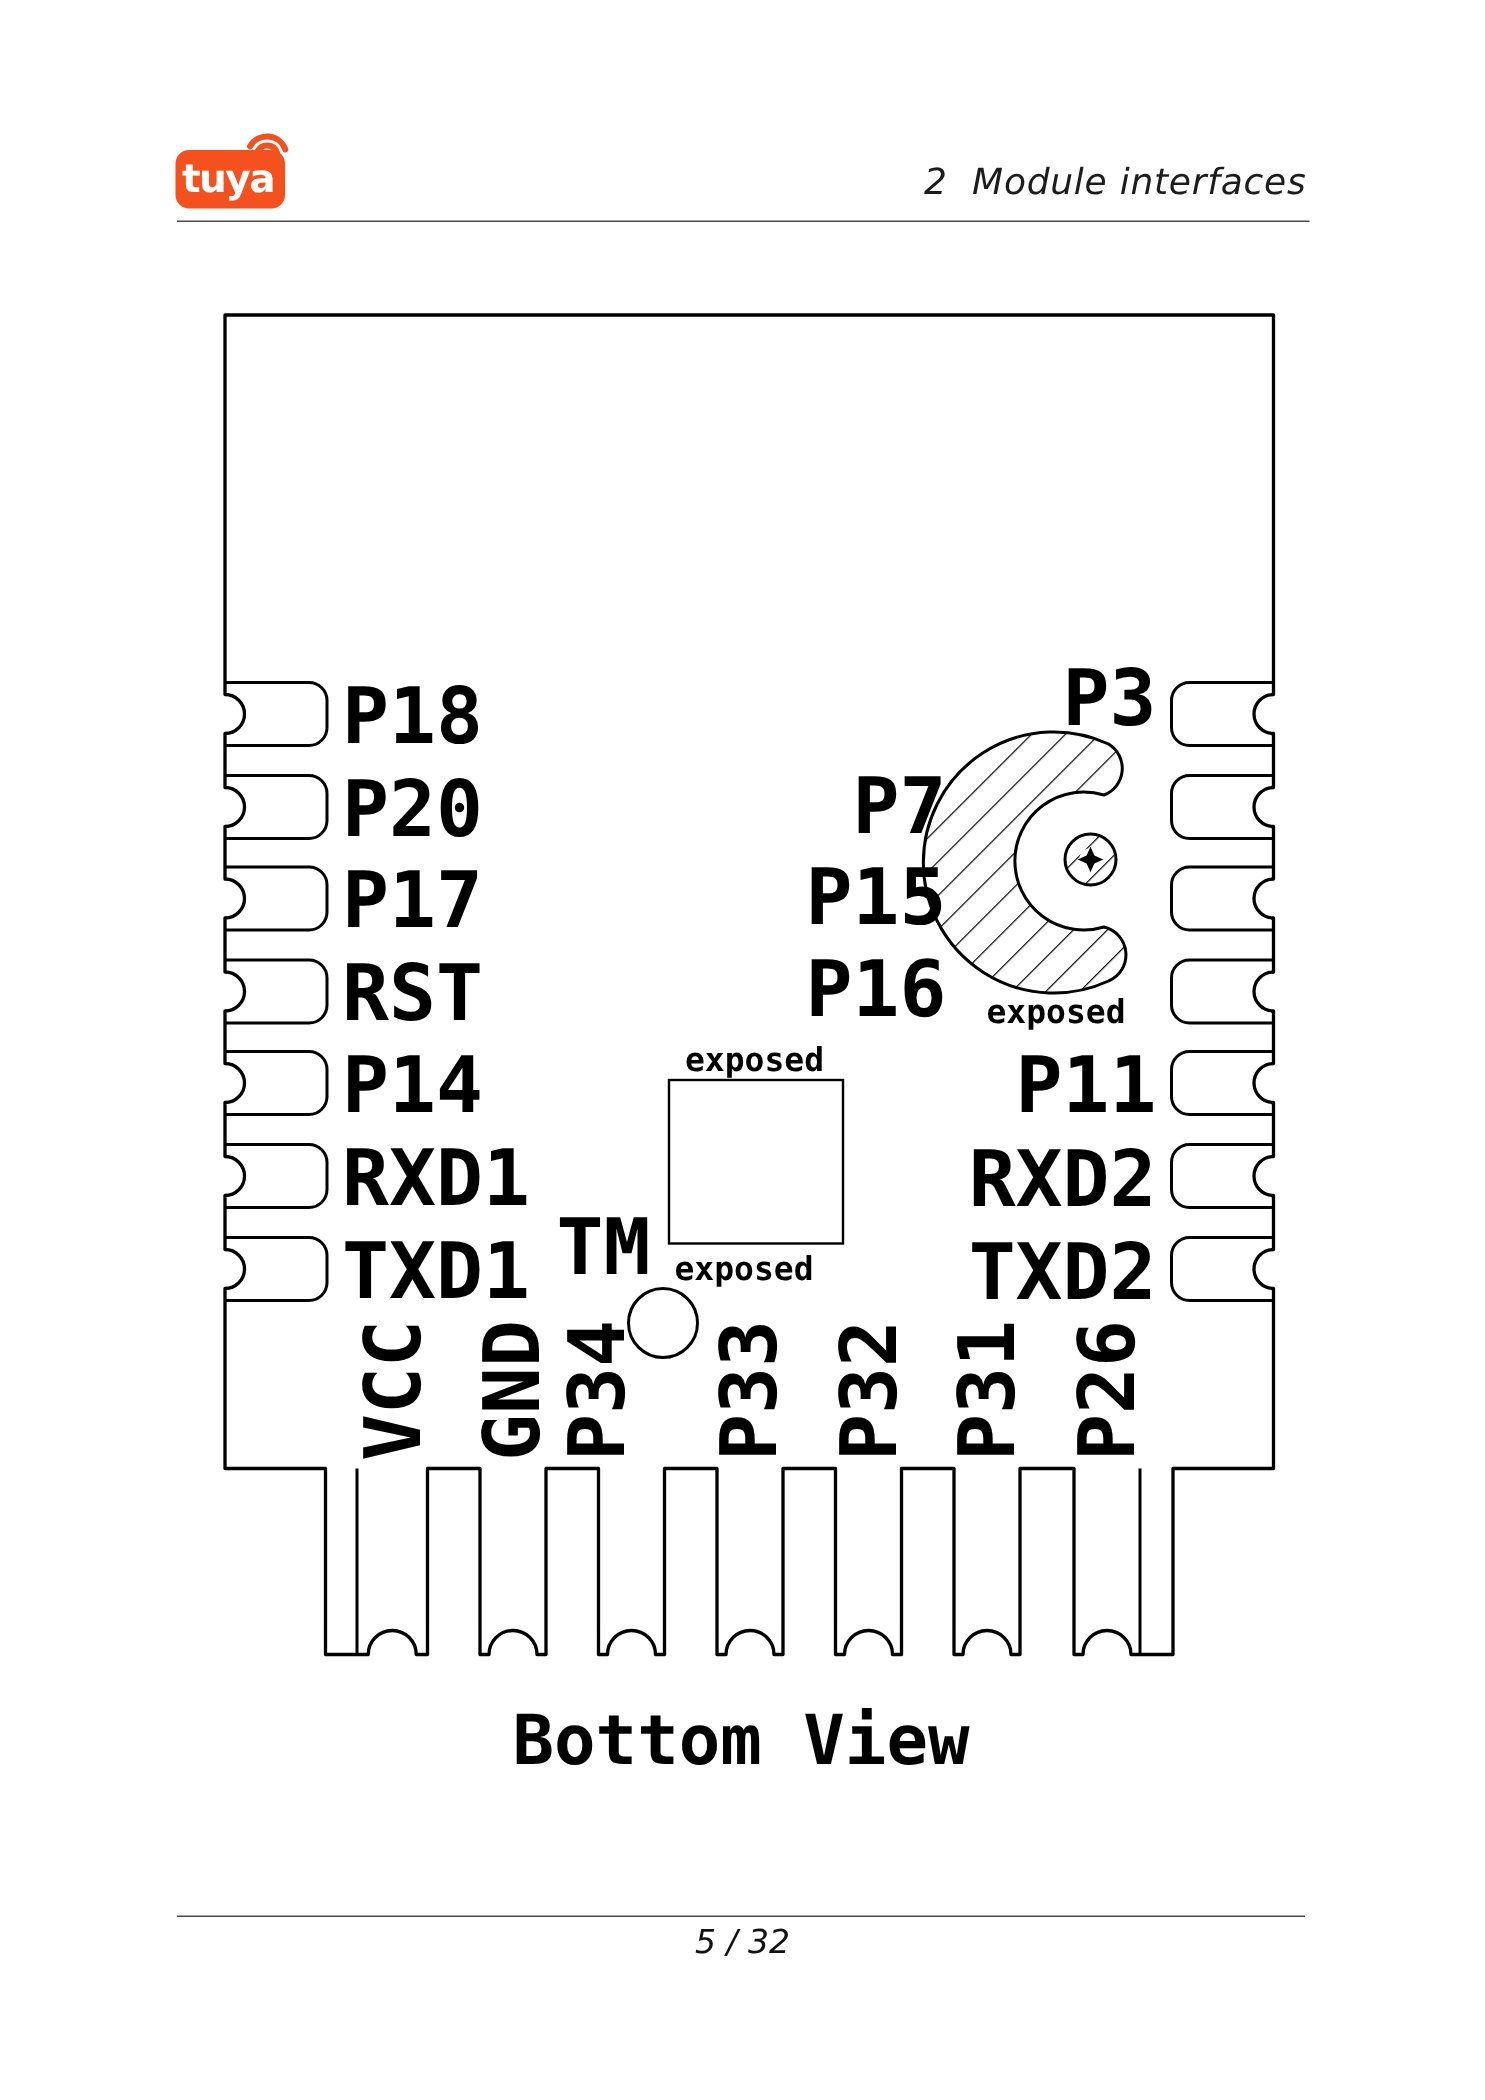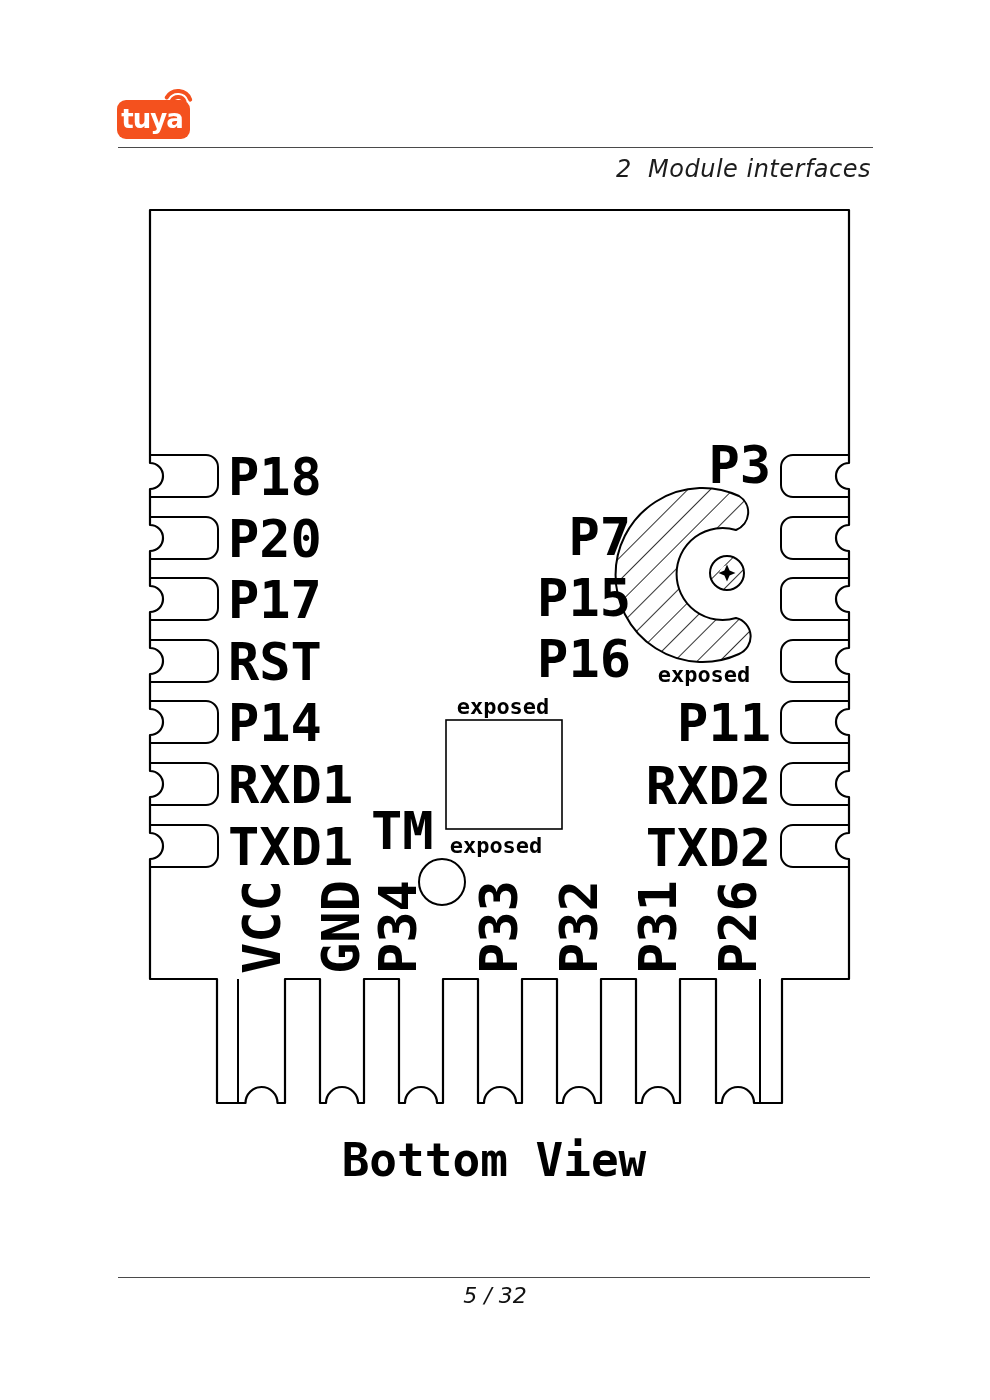--- a/index.html
+++ b/index.html
@@ -1,18 +1,18 @@
 <!DOCTYPE html>
 <html><head>
 <meta charset="utf-8">
 <style>
   html,body{margin:0;padding:0;background:#ffffff;}
   body{width:990px;height:1400px;position:relative;font-family:"DejaVu Sans",sans-serif;overflow:hidden;}
   .abs{position:absolute;}
-  .header-title{top:107px;right:119px;font-style:italic;font-size:24px;color:#1c1c1c;white-space:pre;letter-spacing:.5px;margin-top:48px;}
+  .header-title{top:107px;right:119px;font-style:italic;font-size:24px;color:#1c1c1c;white-space:pre;letter-spacing:.5px;}
   .rule{height:0;border-top:1.6px solid #4a4a4a;}
   .header-rule{left:118px;top:147px;width:755px;}
   .footer-rule{left:118px;top:1277px;width:752px;}
   .footer-page{left:0;width:990px;top:1283px;text-align:center;font-style:italic;font-size:22px;color:#111;}
   svg text{fill:#000;}
   .pin{font-family:"DejaVu Sans Mono",monospace;font-weight:bold;font-size:52px;}
   .small-lbl{font-family:"DejaVu Sans Mono",monospace;font-weight:bold;font-size:22px;}
   .caption{font-family:"DejaVu Sans Mono",monospace;font-weight:bold;font-size:46px;}
   .logo-word{font-family:"DejaVu Sans",sans-serif;font-weight:bold;font-size:26px;fill:#ffffff;letter-spacing:-1px;}
   .outline{fill:none;stroke:#000;stroke-width:2.2;stroke-linejoin:round;}

